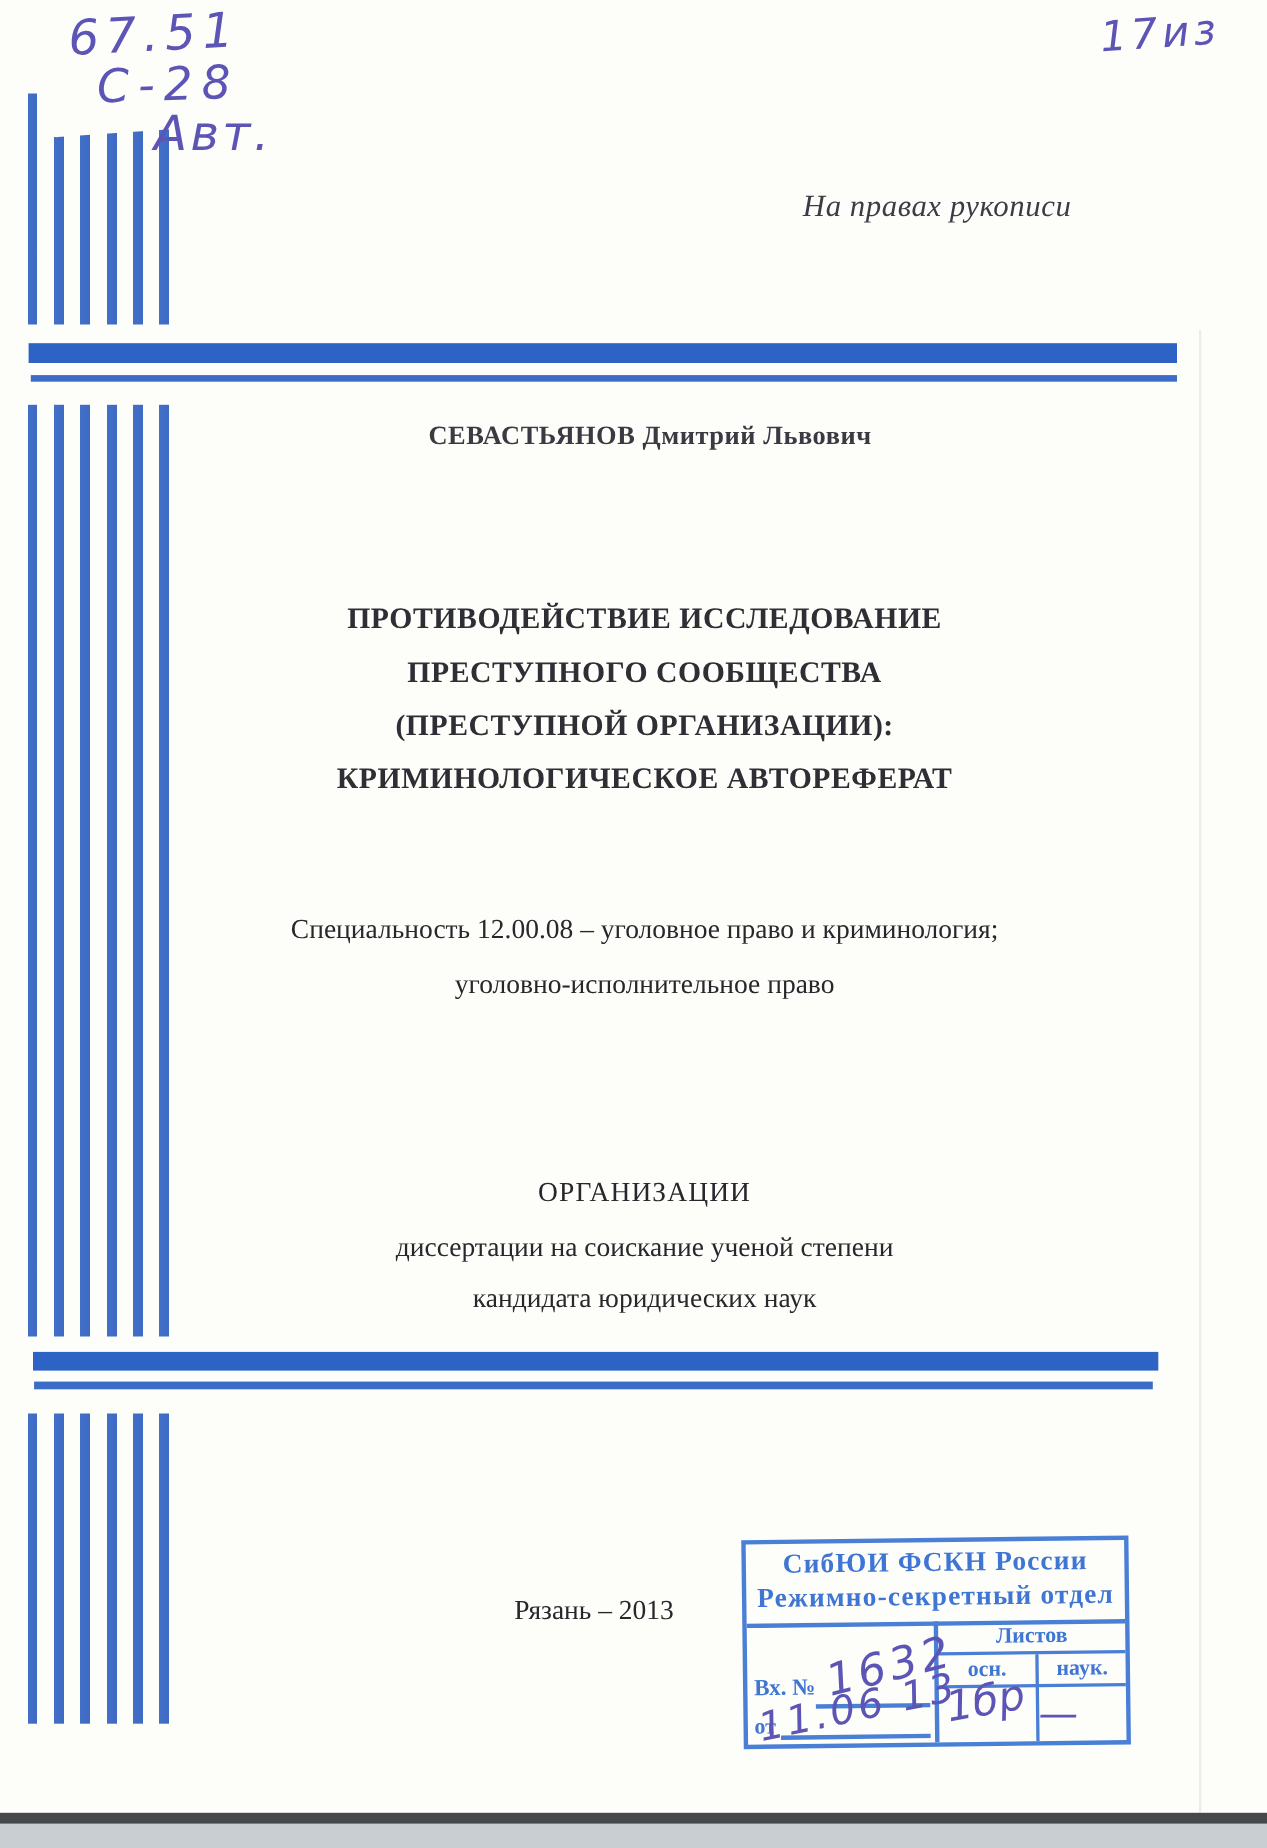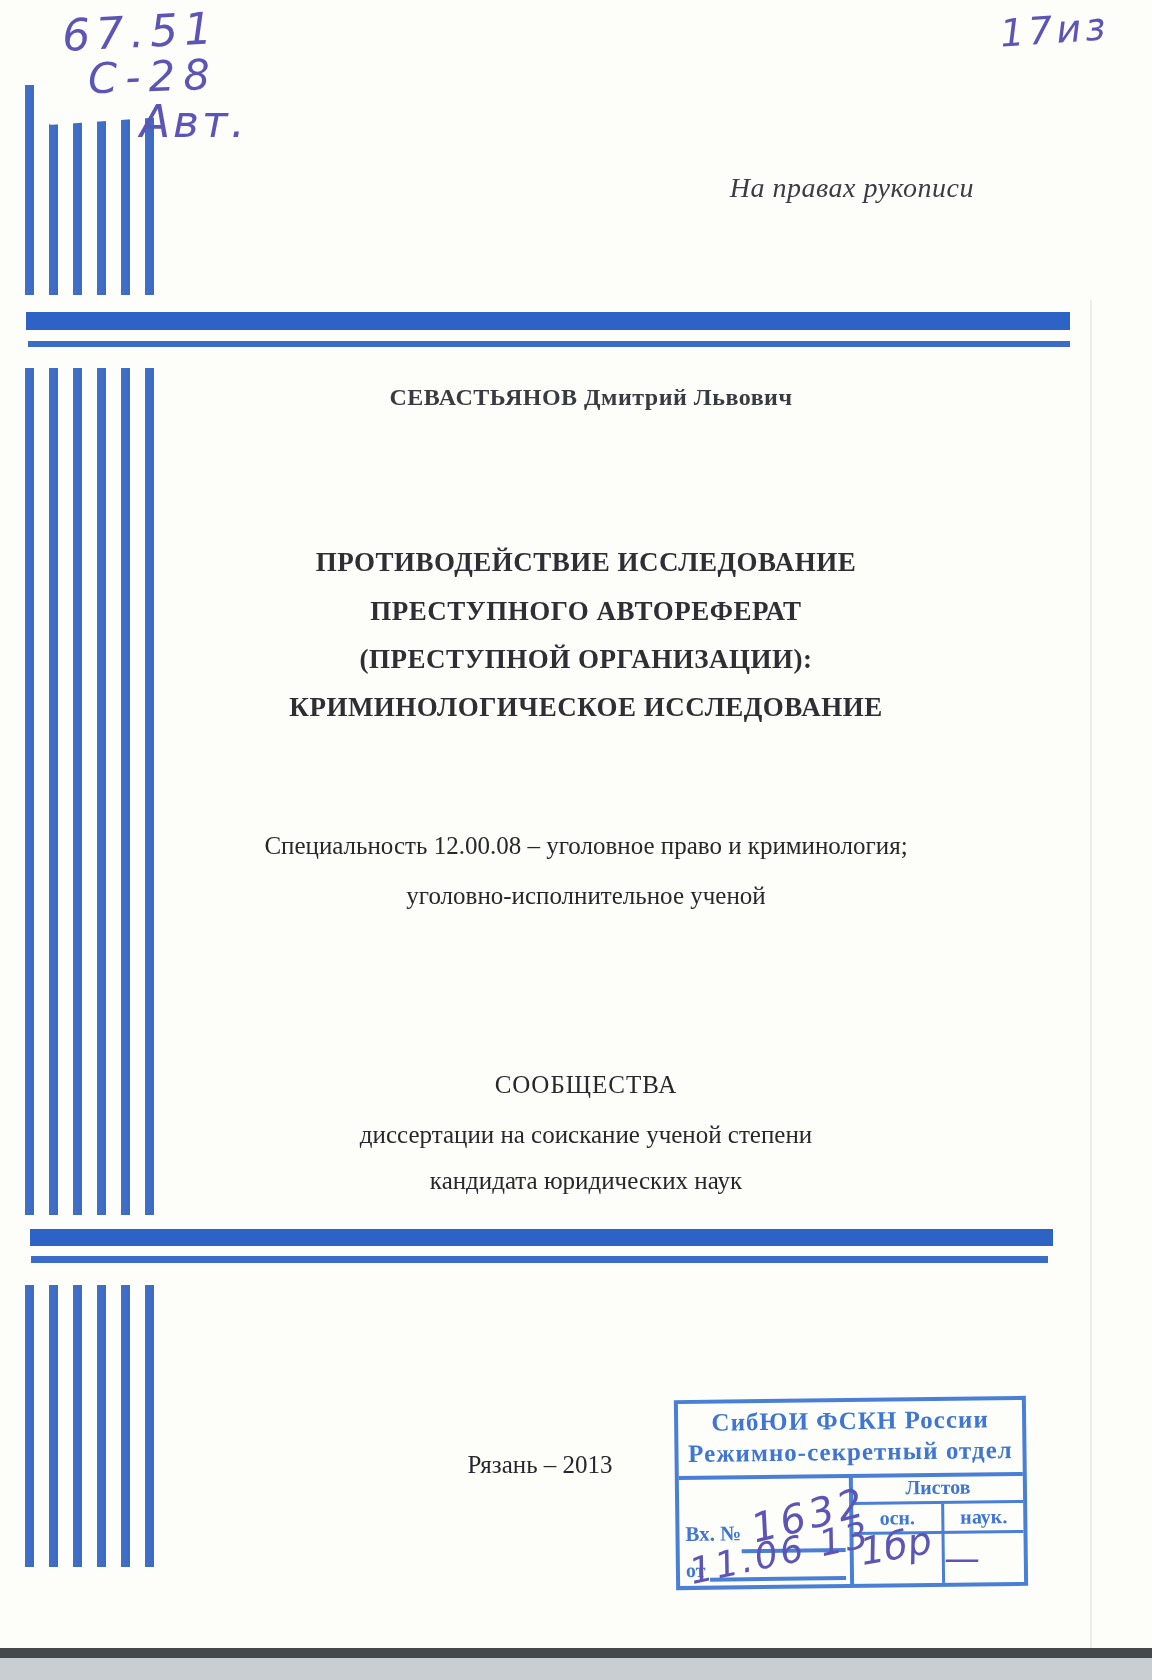--- a/index.html
+++ b/index.html
@@ -71,30 +71,30 @@
 <div class="ink" style="left:88px;top:52px;font-size:42px;letter-spacing:8px;transform:rotate(-2deg);">С-28</div>
 <div class="ink" style="left:140px;top:96px;font-size:44px;letter-spacing:3px;">Авт.</div>
 
 <div class="ink" style="left:1000px;top:8px;font-size:38px;letter-spacing:4px;transform:rotate(-4deg);">17из</div>
 
 <div class="manuscript">На правах рукописи</div>
 
 <div class="doc-line author-line" style="top:385px;left:30px;">СЕВАСТЬЯНОВ Дмитрий Львович</div>
 
 <div class="doc-line title-line" style="top:548px;left:20px;">ПРОТИВОДЕЙСТВИЕ ИССЛЕДОВАНИЕ</div>
-<div class="doc-line title-line" style="top:597px;left:20px;">ПРЕСТУПНОГО АВТОРЕФЕРАТ</div>
+<div class="doc-line title-line" style="top:597px;left:20px;">ПРЕСТУПНОГО СООБЩЕСТВА</div>
 <div class="doc-line title-line" style="top:645px;left:20px;">(ПРЕСТУПНОЙ ОРГАНИЗАЦИИ):</div>
-<div class="doc-line title-line" style="top:693px;left:20px;">КРИМИНОЛОГИЧЕСКОЕ ИССЛЕДОВАНИЕ</div>
+<div class="doc-line title-line" style="top:693px;left:20px;">КРИМИНОЛОГИЧЕСКОЕ АВТОРЕФЕРАТ</div>
 
 <div class="doc-line body-line" style="top:833px;left:20px;">
   <span style="font-weight:normal;">Специальность 12.00.08</span><span> – уголовное право и криминология;</span>
 </div>
-<div class="doc-line body-line" style="top:883px;left:20px;">уголовно-исполнительное ученой</div>
+<div class="doc-line body-line" style="top:883px;left:20px;">уголовно-исполнительное право</div>
 
-<div class="doc-line body-line" style="top:1072px;left:20px;letter-spacing:1px;">СООБЩЕСТВА</div>
+<div class="doc-line body-line" style="top:1072px;left:20px;letter-spacing:1px;">ОРГАНИЗАЦИИ</div>
 <div class="doc-line body-line" style="top:1122px;left:20px;">диссертации на соискание ученой степени</div>
 <div class="doc-line body-line" style="top:1168px;left:20px;">кандидата юридических наук</div>
 
 <div class="doc-line body-line" style="top:1452px;left:420px;right:492px;">Рязань – 2013</div>
 
 <div class="stamp">
   <div class="stamp-org">
     <div>СибЮИ ФСКН России</div>
     <div>Режимно-секретный отдел</div>
   </div>

